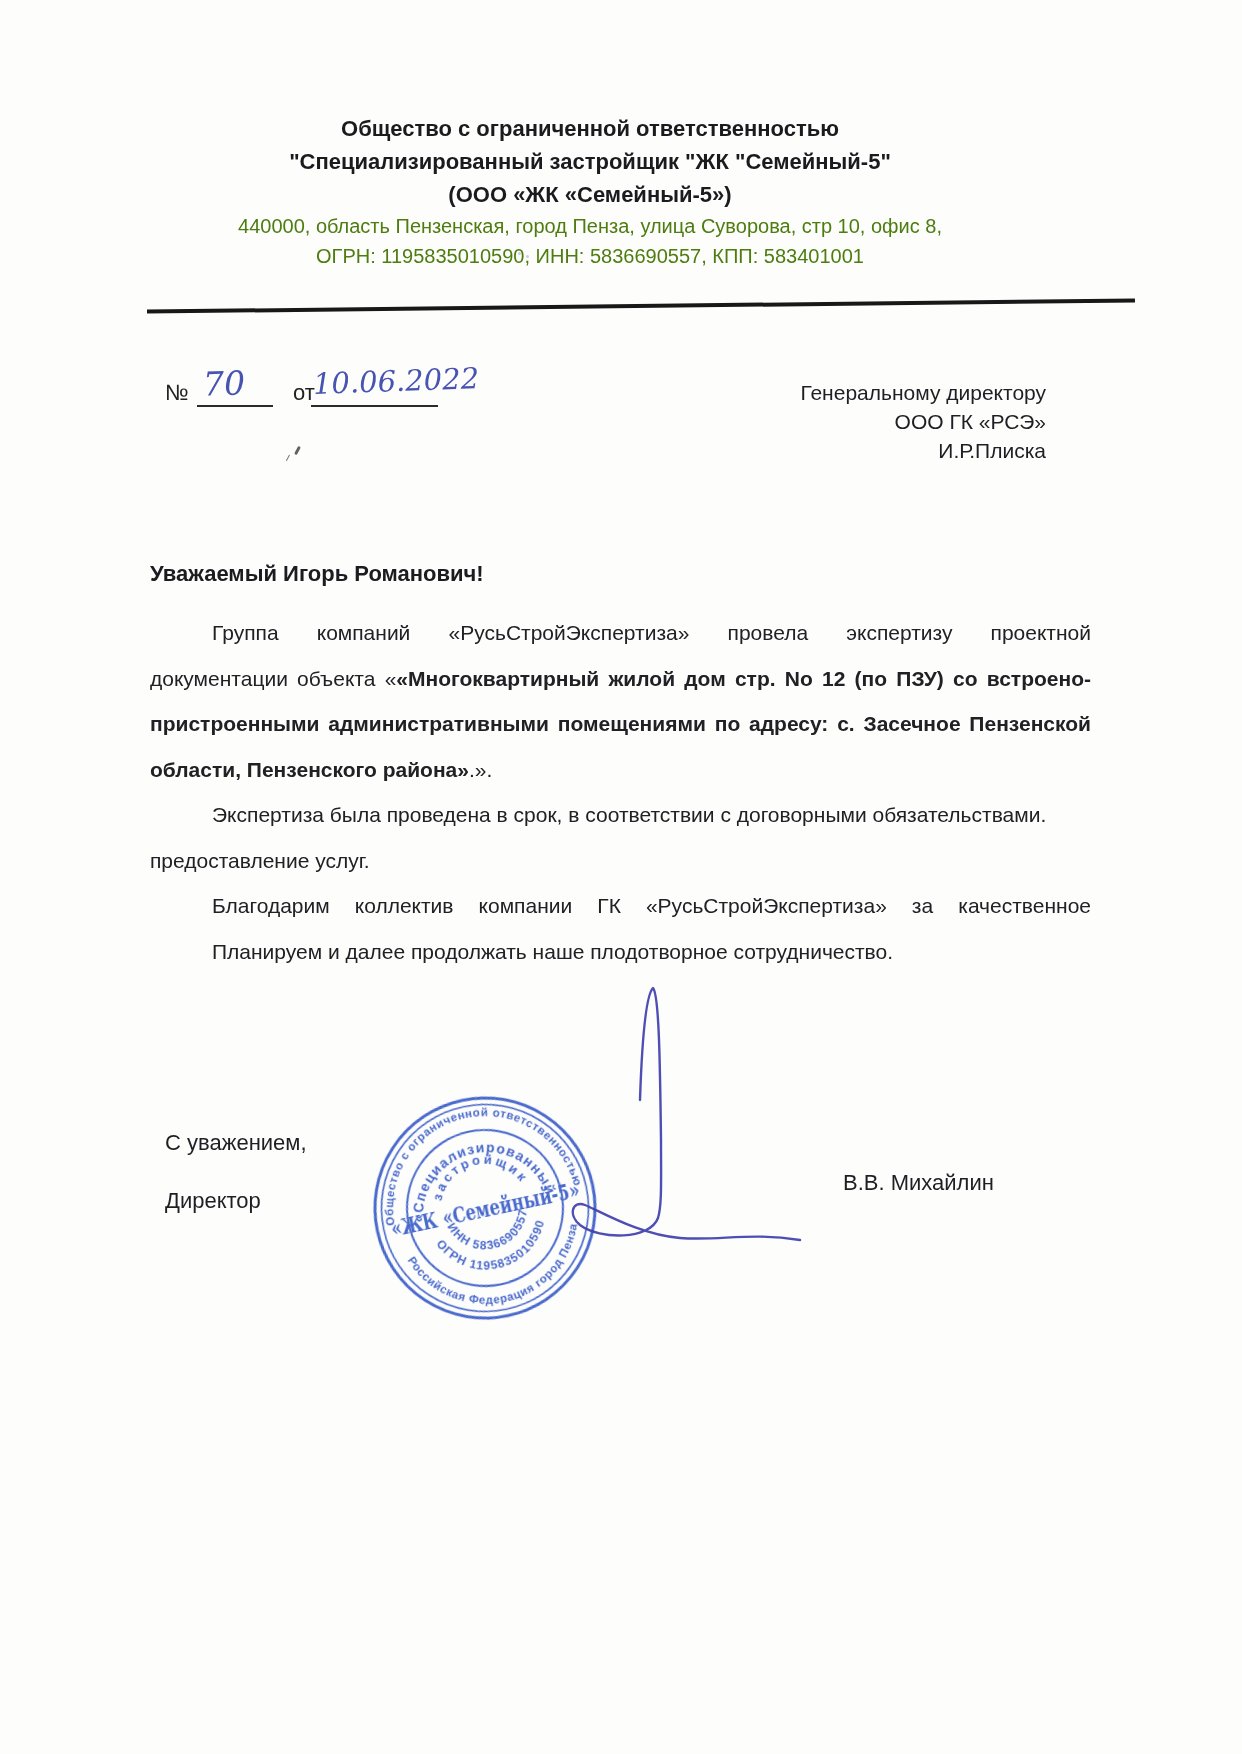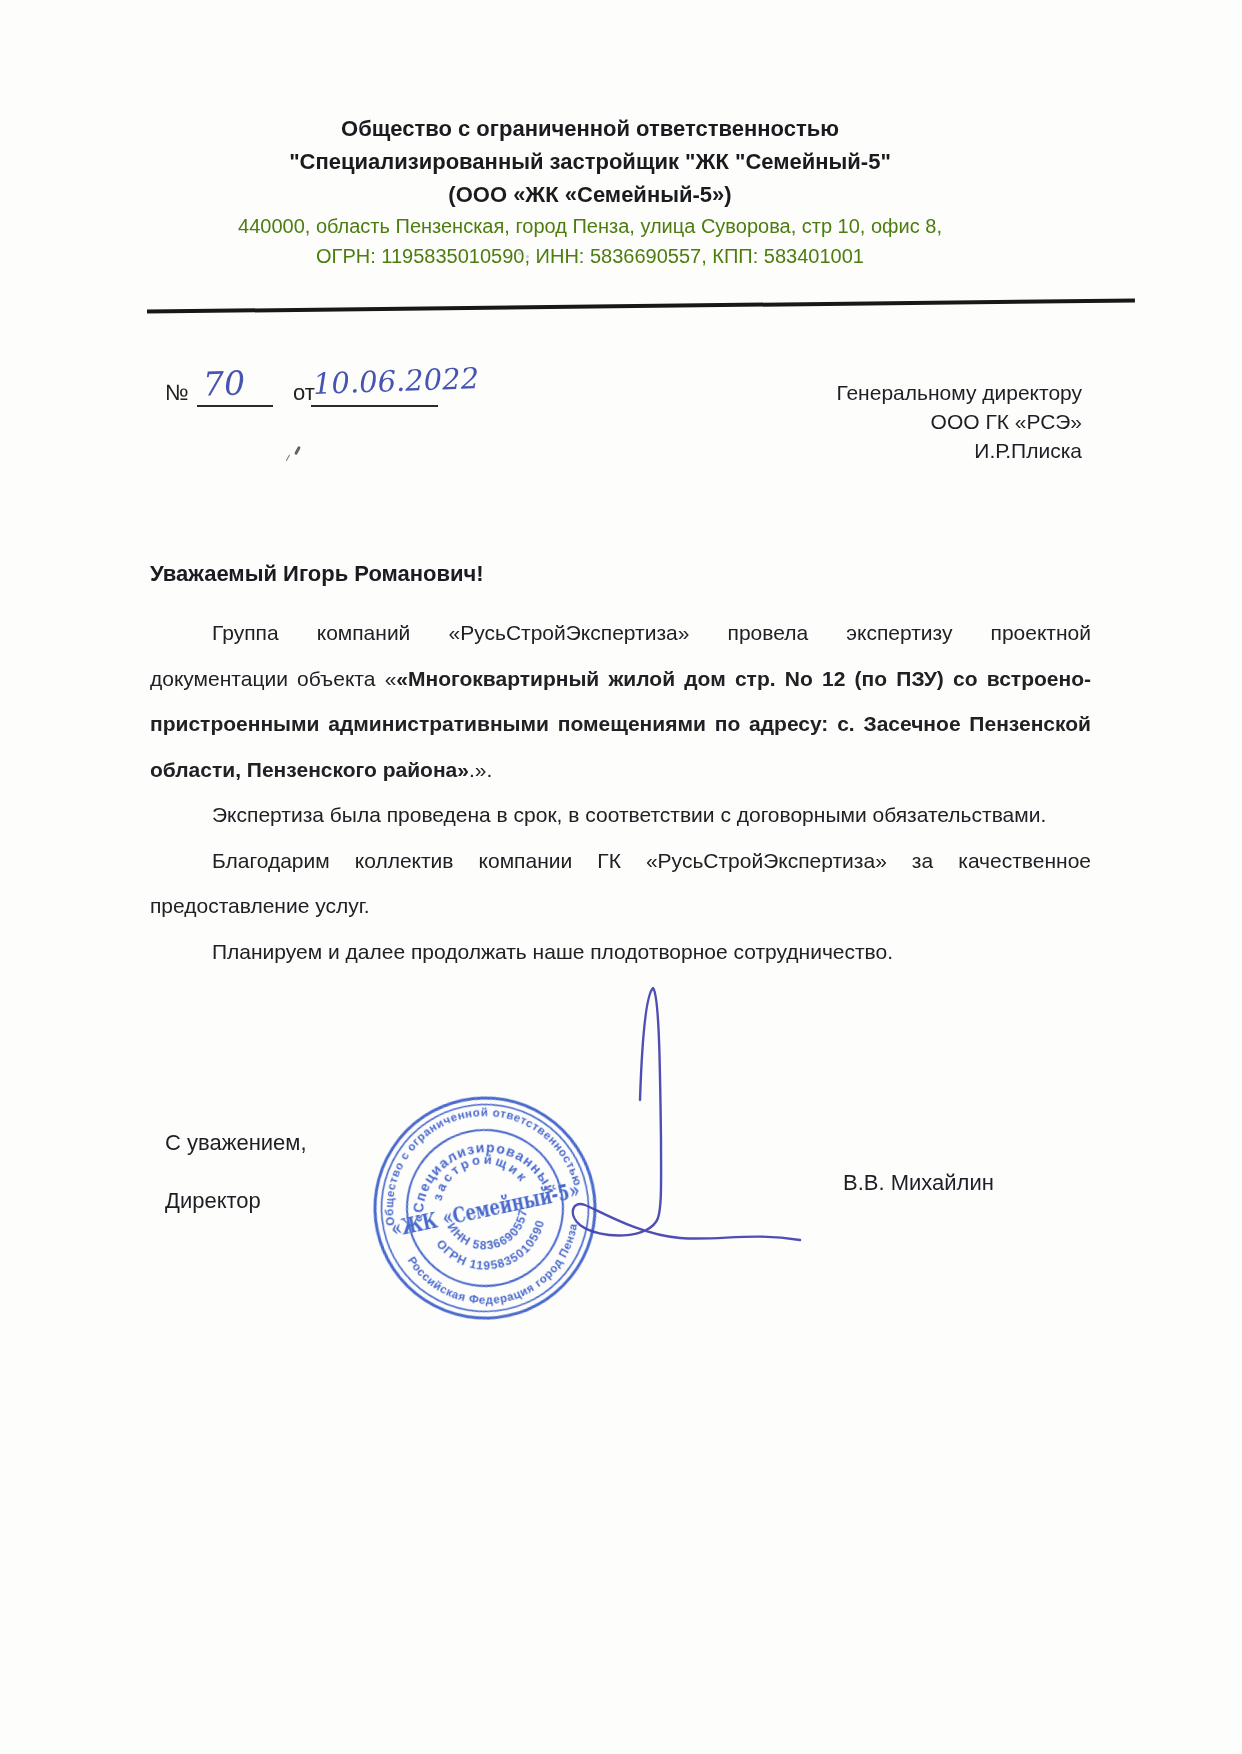--- a/index.html
+++ b/index.html
@@ -24,21 +24,21 @@
   .ref-label{position:absolute;font-size:22px;color:#222;}
   .u-line{position:absolute;height:2px;background:#2b2b2b;}
   .handwriting{
     position:absolute;
     font-family:"DejaVu Serif", serif;font-style:italic;
     color:#4754b2;white-space:nowrap;
     transform:rotate(-2deg);
   }
   
   .addressee{
-    position:absolute;top:378px;left:690px;width:392px;
+    position:absolute;top:378px;left:654px;width:392px;
     text-align:right;font-size:21px;line-height:29px;color:#1e1e24;
   }
   
   .salutation{
     position:absolute;top:561px;left:150px;width:941px;
     font-weight:bold;font-size:22px;color:#1b1b20;
   }
   .body-text{position:absolute;top:610px;left:150px;width:941px;font-size:21px;color:#202025;}
   .bline{
     height:45.5px;line-height:45.5px;
@@ -107,22 +107,22 @@
   <div class="speck2"></div>
 
   <div class="salutation">Уважаемый Игорь Романович!</div>
 
   <div class="body-text">
     <div class="bline first"><span>Группа компаний «РусьСтройЭкспертиза» провела экспертизу проектной</span></div>
     <div class="bline"><span>документации объекта «</span><span class="b">«Многоквартирный жилой дом стр. No 12 (по ПЗУ) со встроено-</span></div>
     <div class="bline"><span class="b">пристроенными административными помещениями по адресу: с. Засечное Пензенской</span></div>
     <div class="bline last"><span class="b">области, Пензенского района»</span><span>.».</span></div>
     <div class="bline first last"><span>Экспертиза была проведена в срок, в соответствии с договорными обязательствами.</span></div>
+    <div class="bline last"><span>предоставление услуг.</span></div>
     <div class="bline first"><span>Благодарим коллектив компании ГК «РусьСтройЭкспертиза» за качественное</span></div>
-    <div class="bline last"><span>предоставление услуг.</span></div>
     <div class="bline first last"><span>Планируем и далее продолжать наше плодотворное сотрудничество.</span></div>
   </div>
 
   <div class="closing">С уважением,</div>
   <div class="job-title">Директор</div>
   <div class="sig-name">В.В. Михайлин</div>
 
   <svg class="stamp" viewBox="0 0 240 240">
     <defs>
       <path id="arcTopOuter" d="M 29.4,136 A 92,92 0 1 1 210.6,136"></path>

